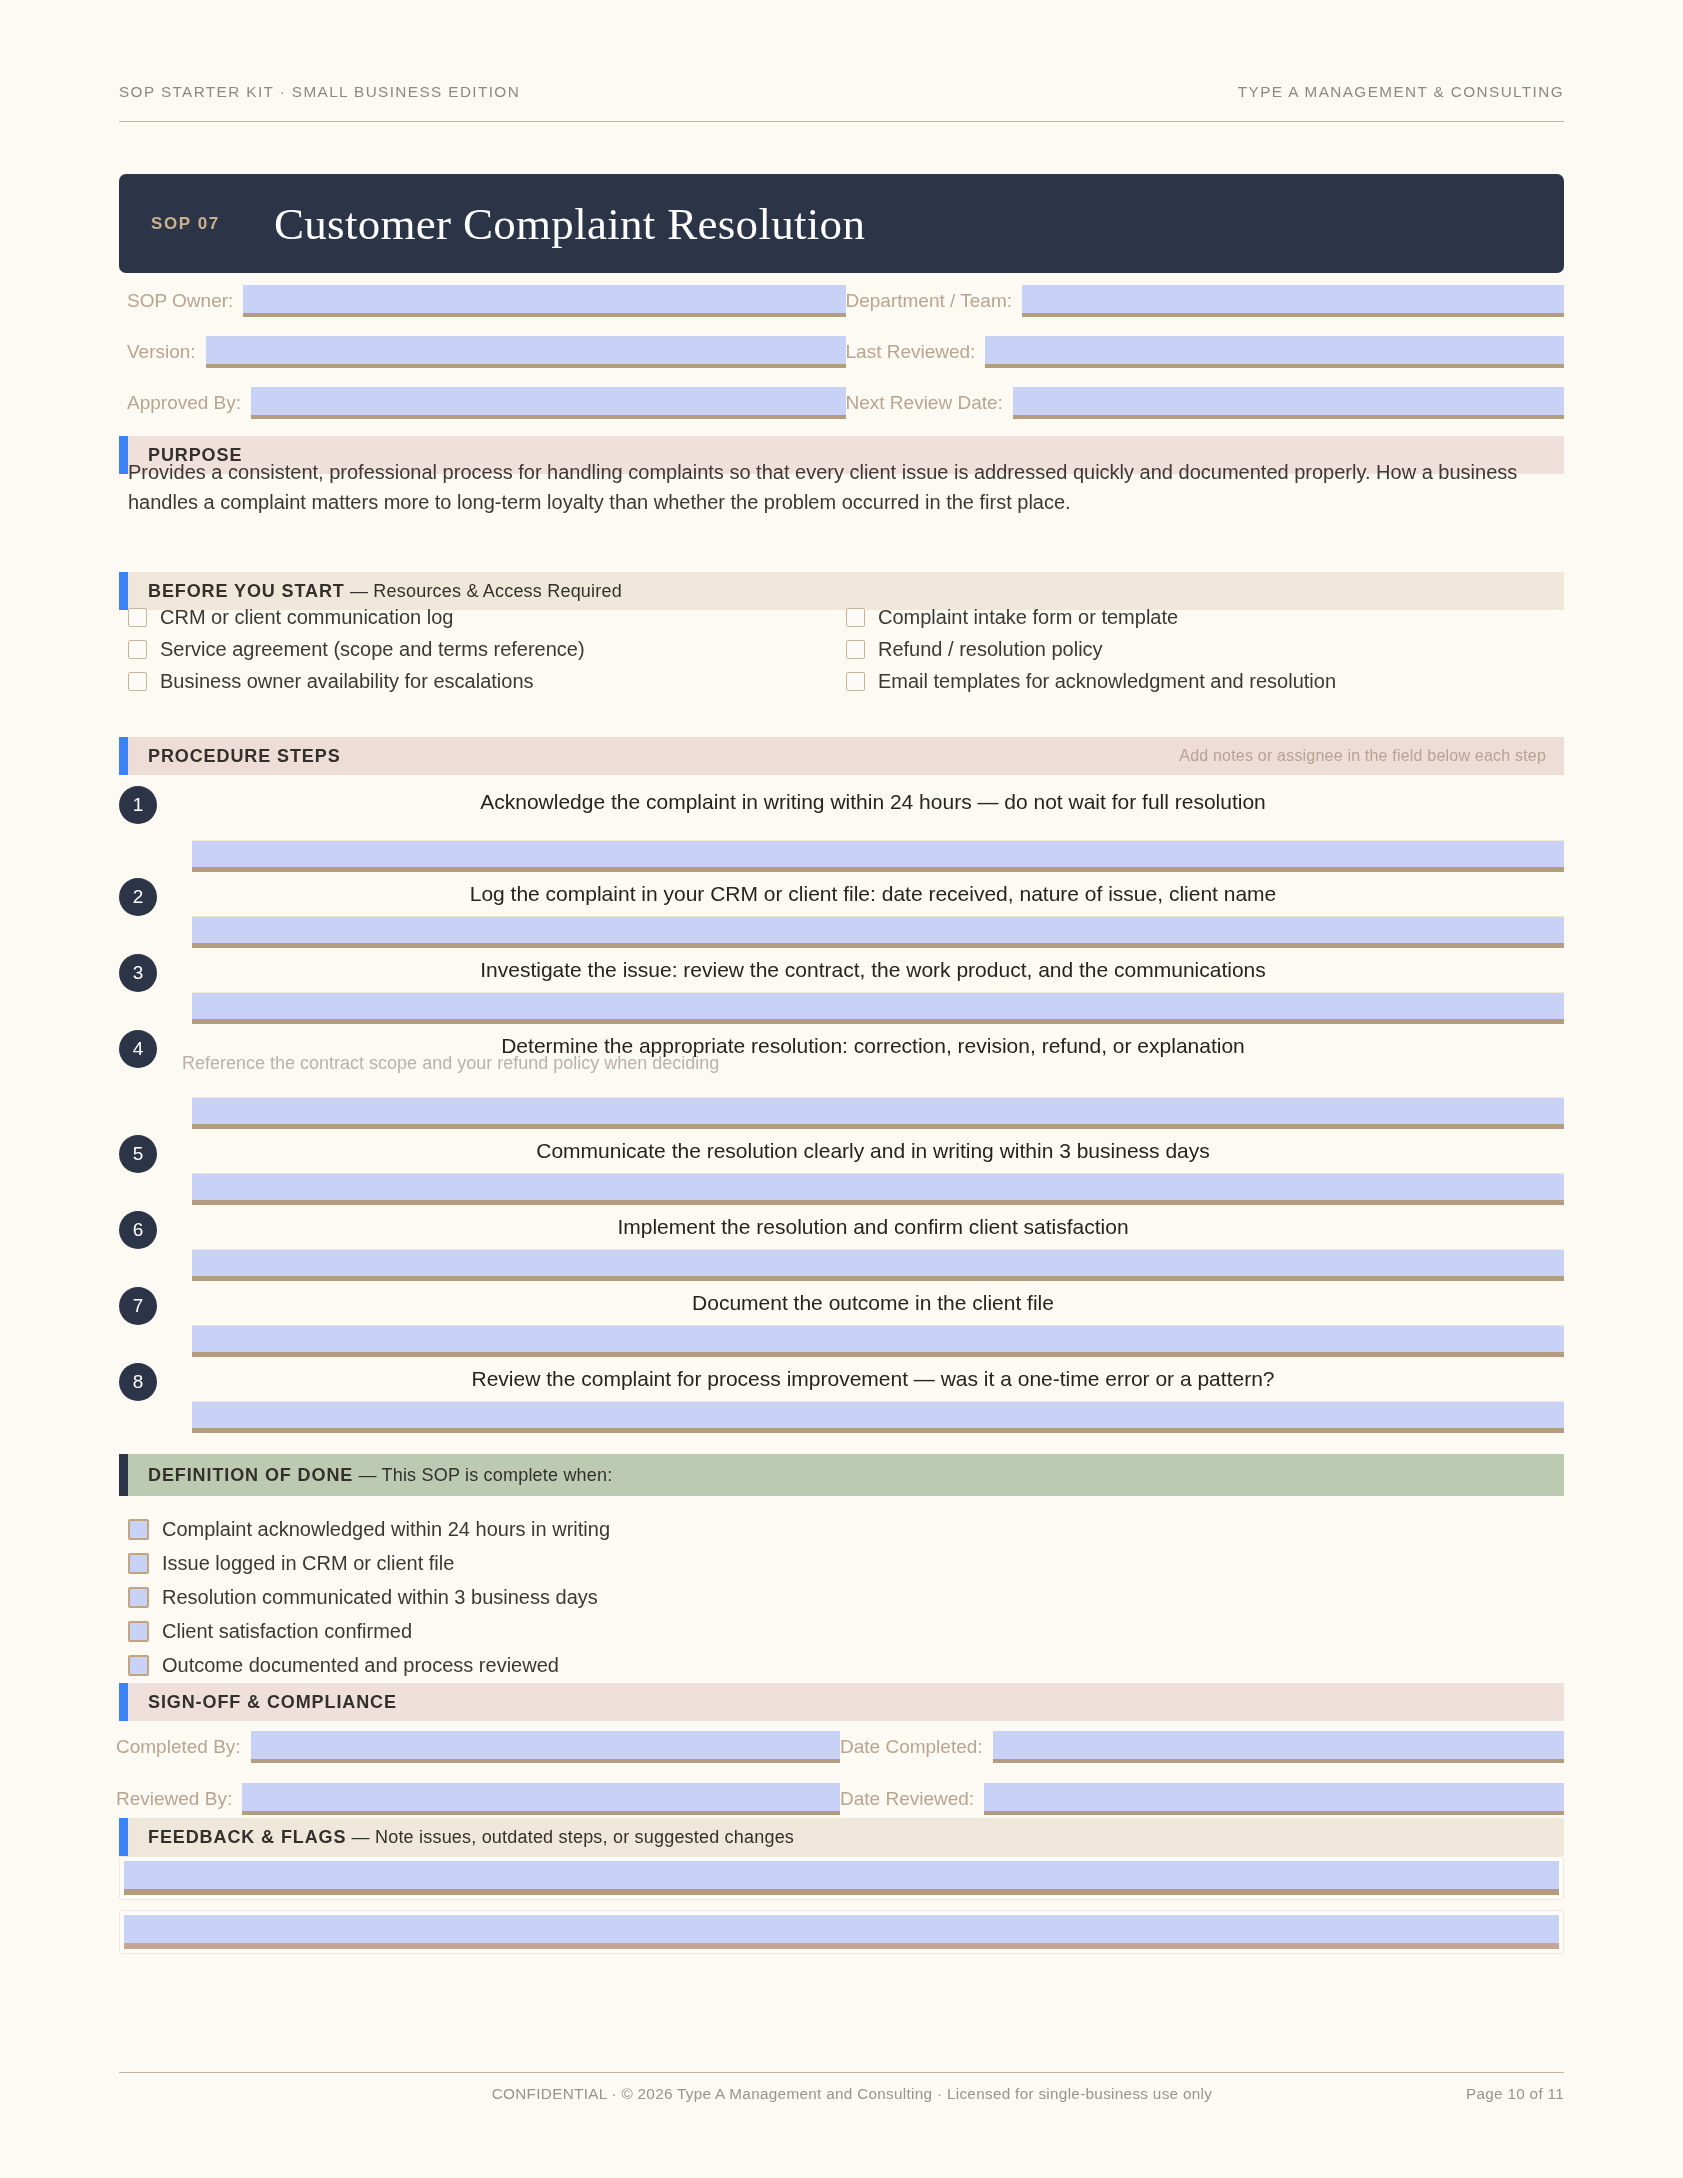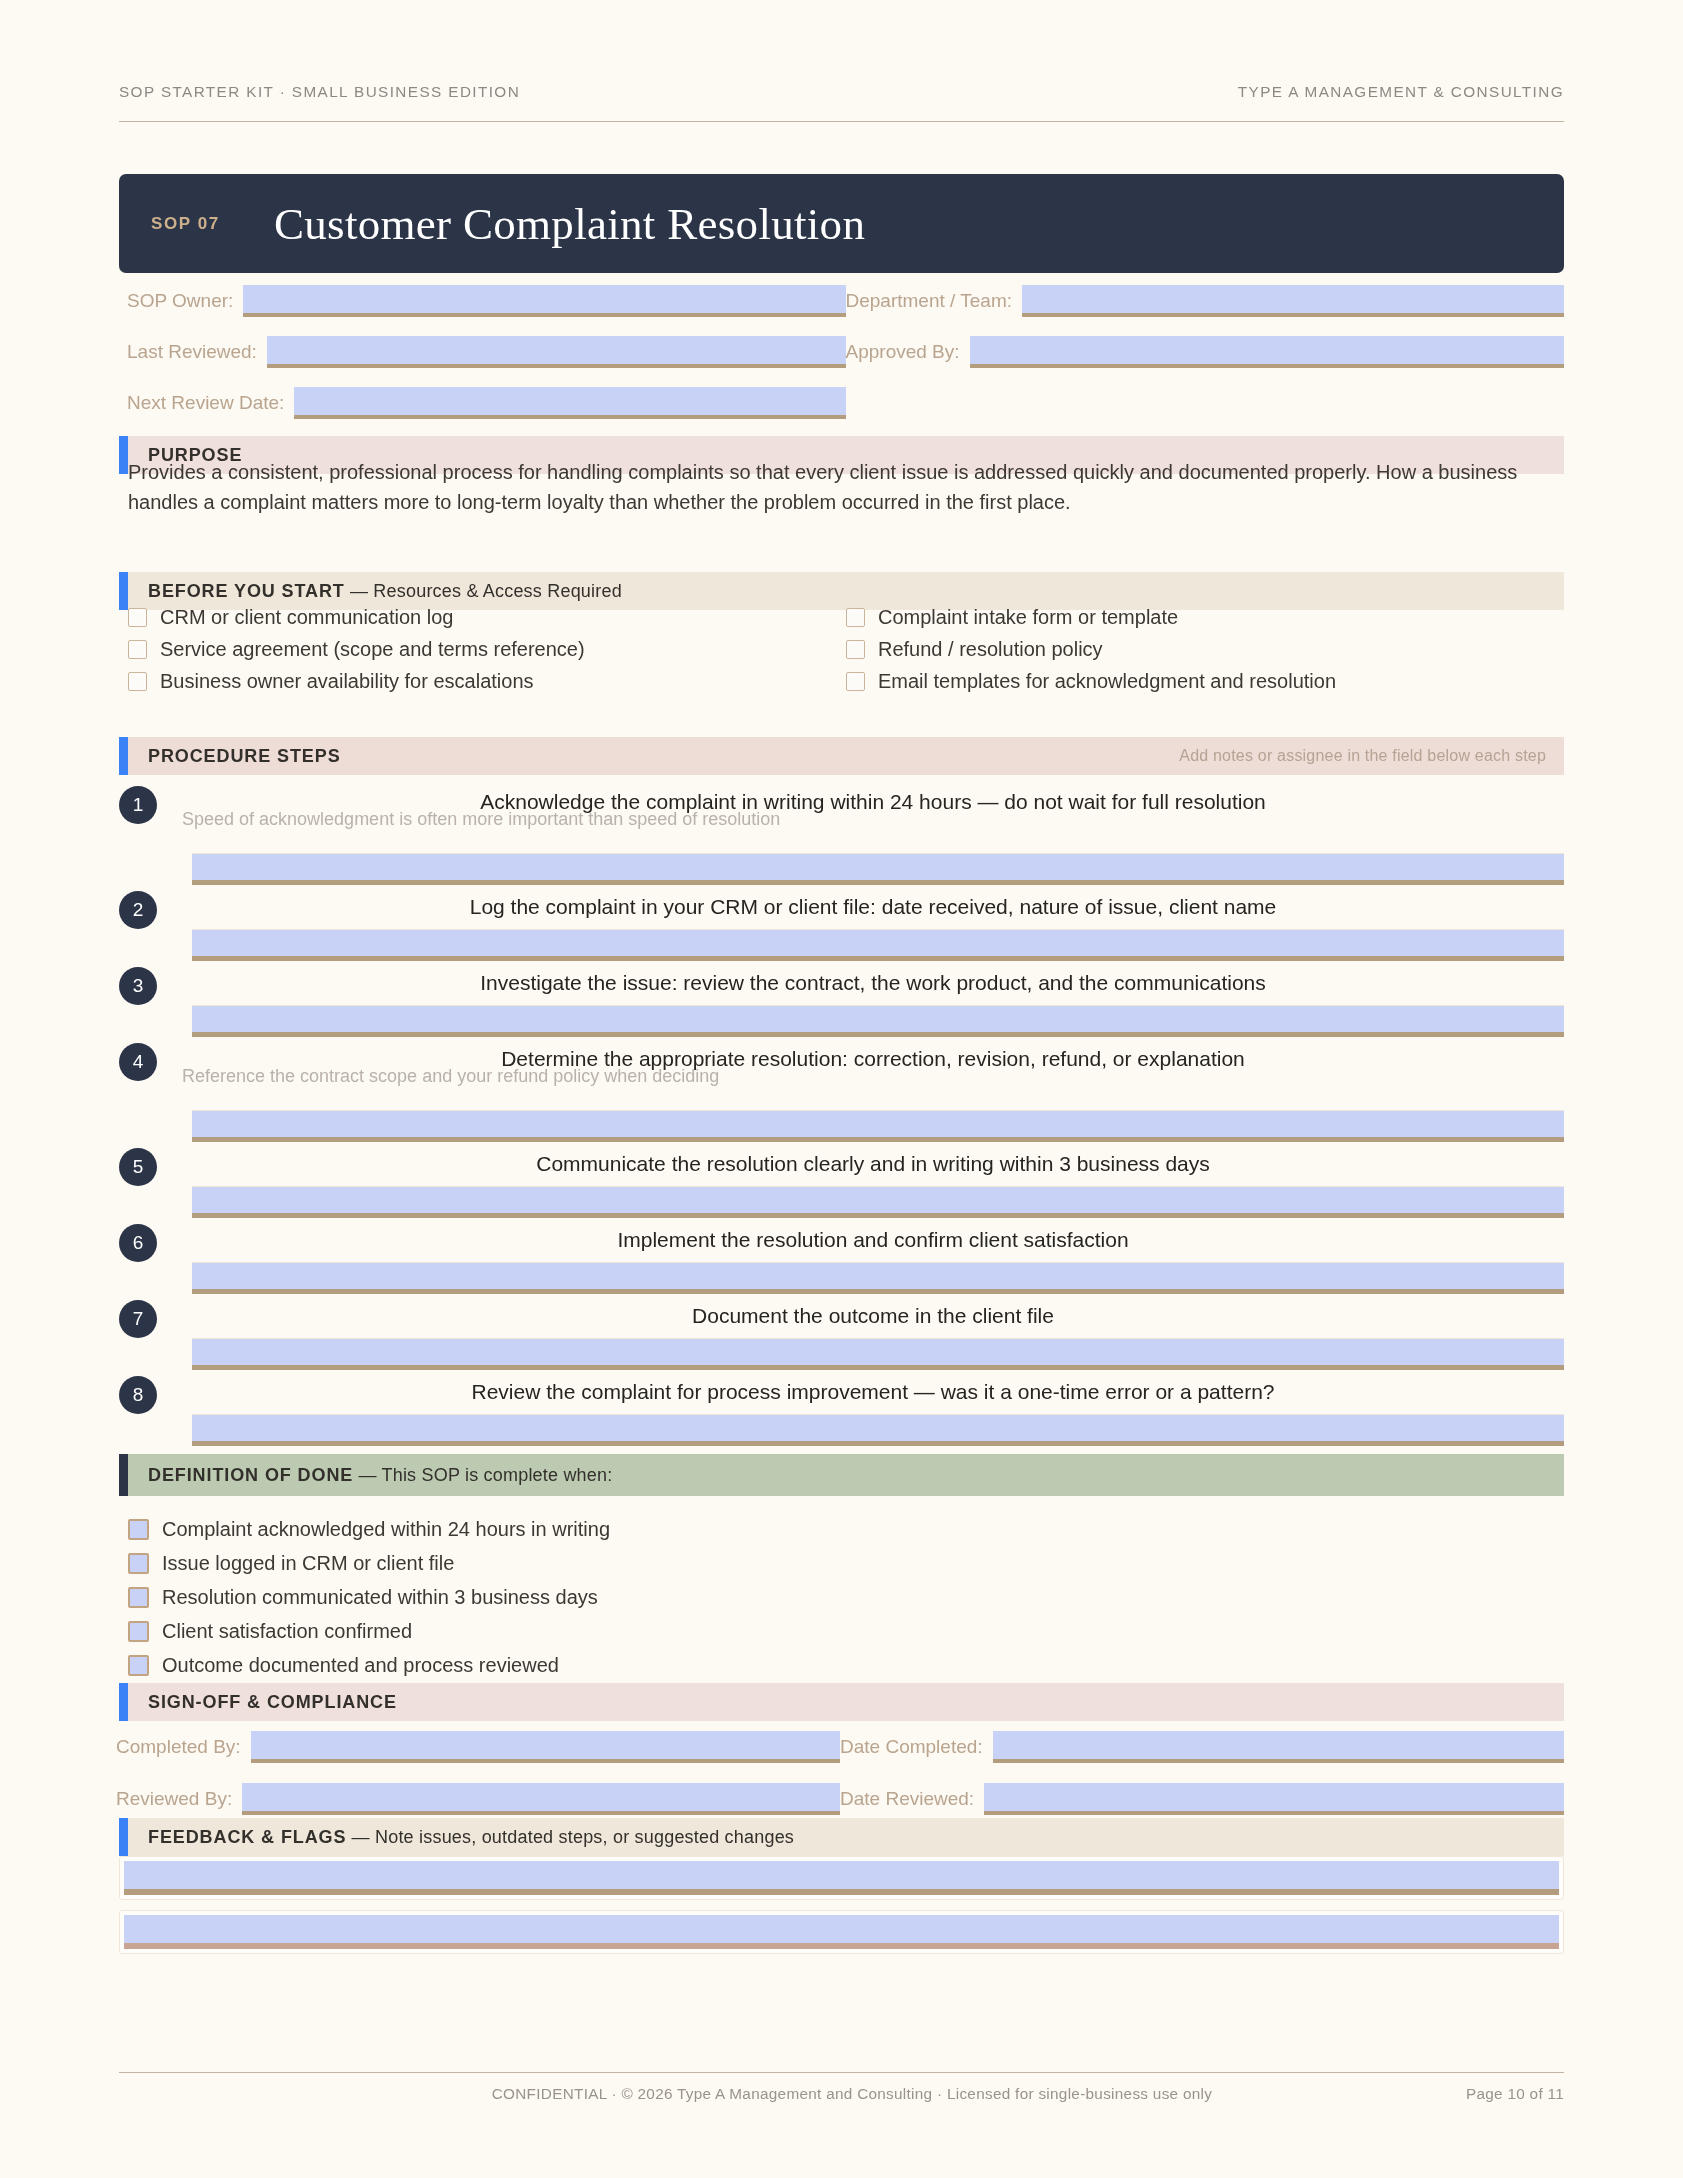--- a/index.html
+++ b/index.html
@@ -321,20 +321,24 @@
   <div class="meta">
     <div class="meta-cell">
       <span class="meta-label">SOP Owner:</span>
       <span class="fieldline"></span>
     </div>
     <div class="meta-cell">
       <span class="meta-label">Department / Team:</span>
       <span class="fieldline"></span>
     </div>
     <div class="meta-cell">
+      <span class="meta-label">Version:</span>
+      <span class="fieldline"></span>
+    </div>
+    <div class="meta-cell">
       <span class="meta-label">Last Reviewed:</span>
       <span class="fieldline"></span>
     </div>
     <div class="meta-cell">
       <span class="meta-label">Approved By:</span>
       <span class="fieldline"></span>
     </div>
     <div class="meta-cell">
       <span class="meta-label">Next Review Date:</span>
       <span class="fieldline"></span>
@@ -378,21 +382,20 @@
 
   <div class="band band-pink" style="top:737px;">
     <span class="band-title">PROCEDURE STEPS</span>
     <span class="band-hint">Add notes or assignee in the field below each step</span>
   </div>
 
   <div class="steps">
     <div class="step tall">
       <div class="step-num">1</div>
       <div class="step-text">Acknowledge the complaint in writing within 24 hours — do not wait for full resolution</div>
-      <div class="step-note">Speed of acknowledgment is often more important than speed of resolution</div>
       <div class="step-field"></div>
     </div>
     <div class="step">
       <div class="step-num">2</div>
       <div class="step-text">Log the complaint in your CRM or client file: date received, nature of issue, client name</div>
       <div class="step-field"></div>
     </div>
     <div class="step">
       <div class="step-num">3</div>
       <div class="step-text">Investigate the issue: review the contract, the work product, and the communications</div>

